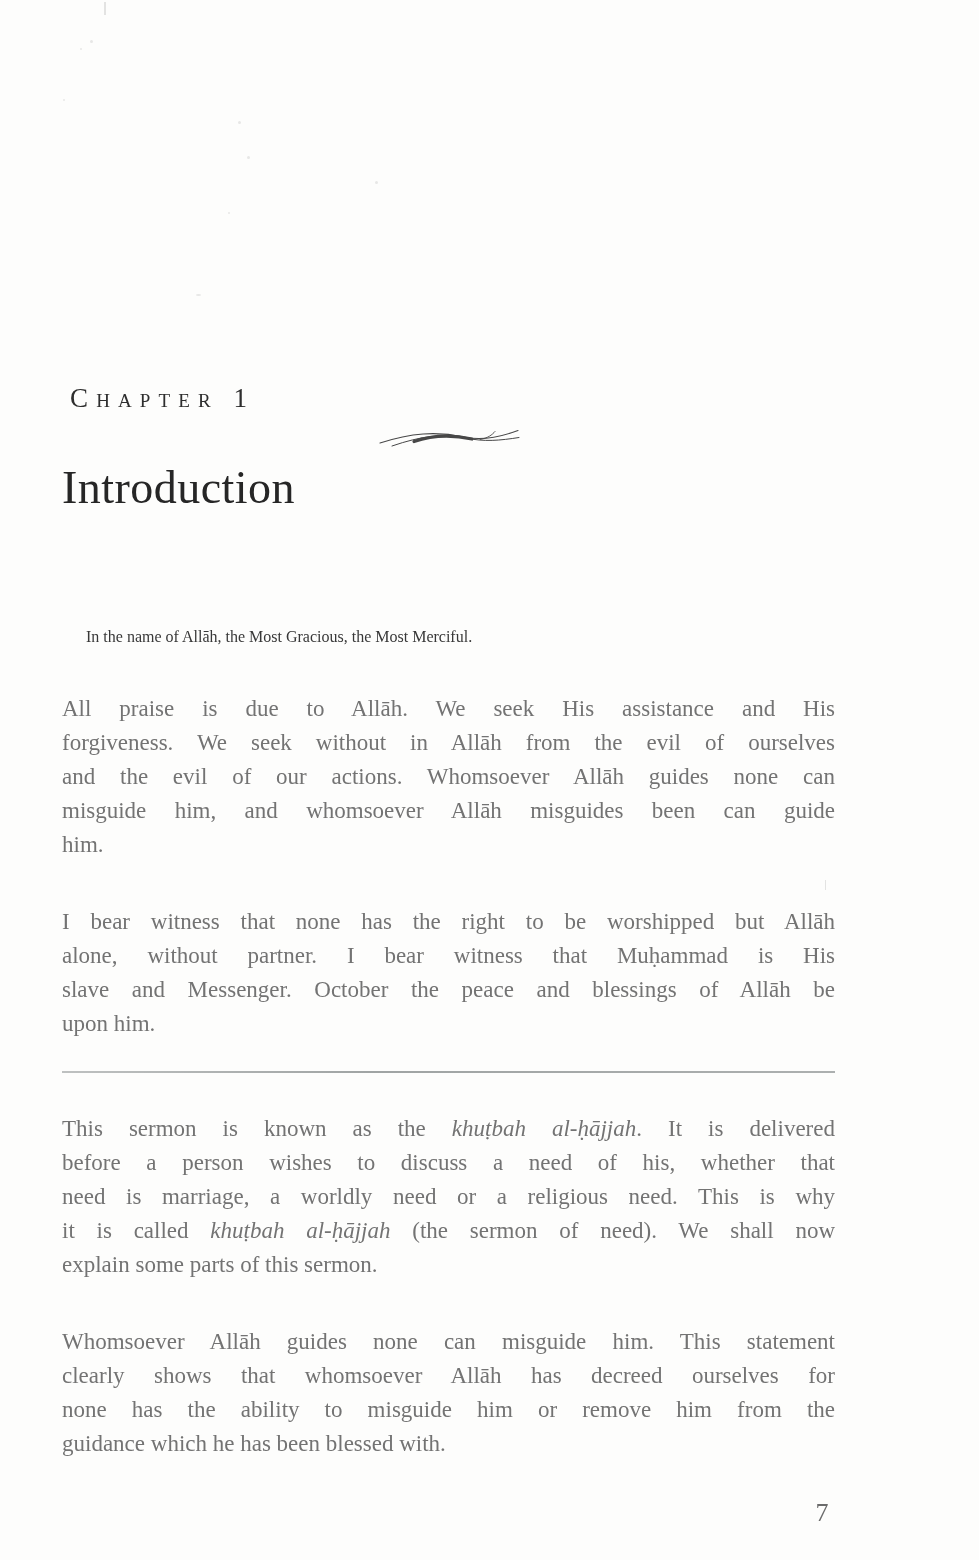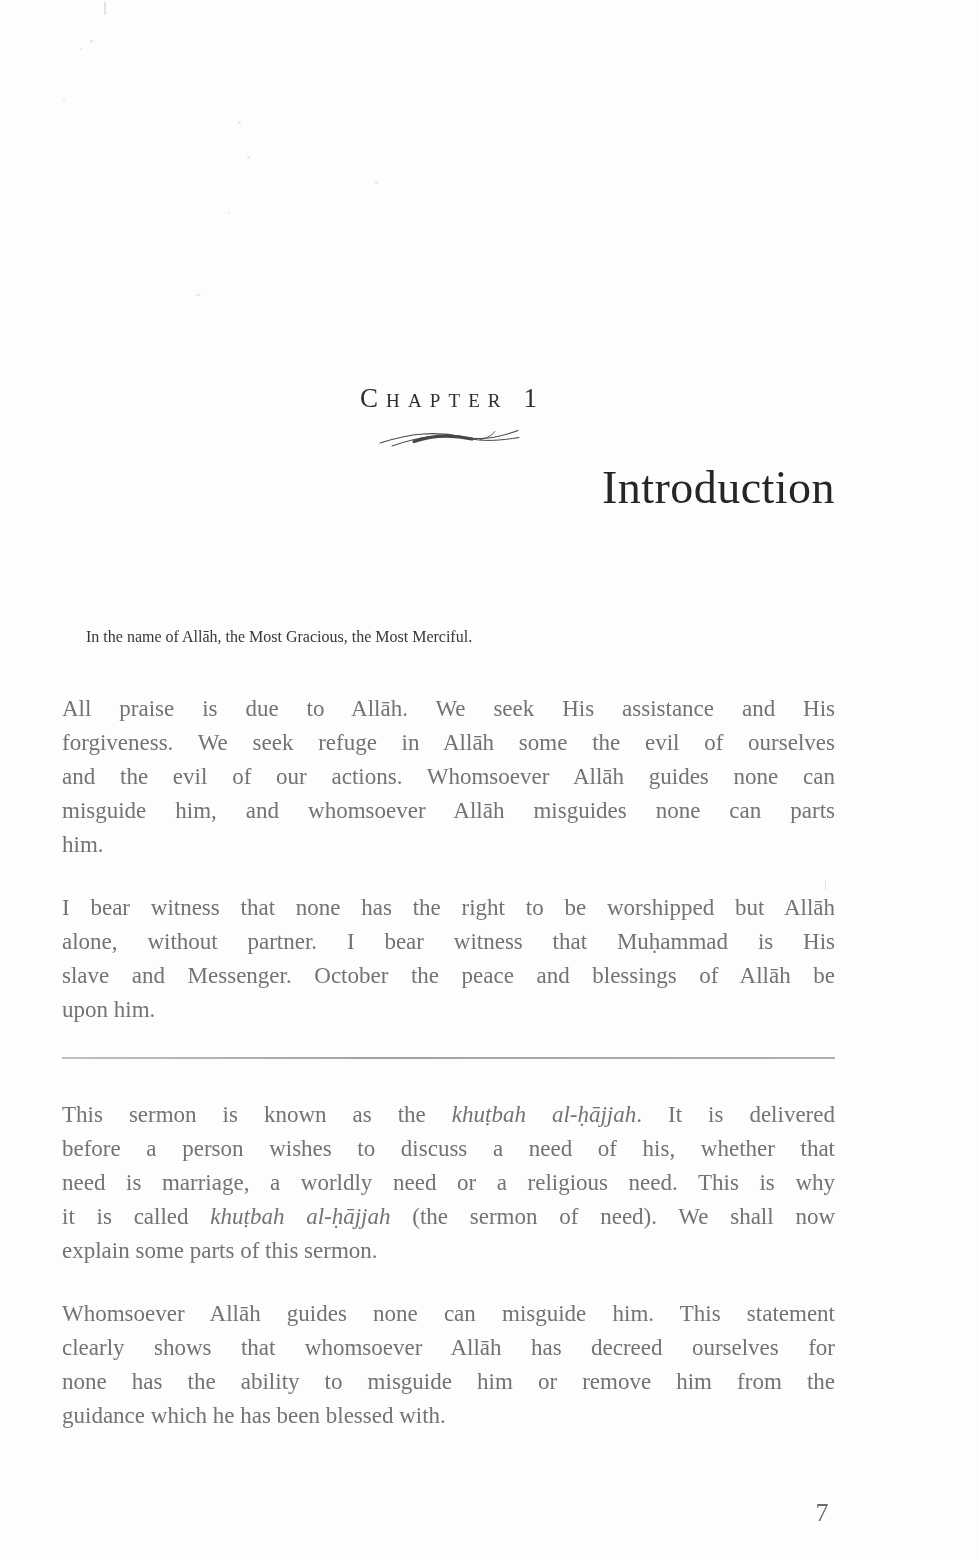--- a/index.html
+++ b/index.html
@@ -19,36 +19,35 @@
   .content{
     margin-left:62px;
     width:773px;
     padding-top:382px;
   }
   .chapter-heading{
     margin:0;
     font-size:27px;
     font-weight:400;
     line-height:32px;
-    text-align:center;
     font-variant:small-caps;
     letter-spacing:0.30em;
     color:#2e2e2e;
     text-indent:0.30em; 
   }
   .flourish{
     display:block;
     margin:12px auto 0 auto;
   }
   .chapter-title{
     margin:8px 0 0 0;
     font-size:46px;
     font-weight:400;
     line-height:52px;
-    text-align:right;
+    text-align:left;
     letter-spacing:0.01em;
     color:#262626;
   }
   .bismillah{
     margin:106px 0 0 0;
     font-size:16px;
     line-height:34px;
     text-indent:24px;
     color:#383838;
   }
@@ -58,21 +57,21 @@
     text-align:justify;
     text-align-last:justify;
     -moz-text-align-last:justify;
   }
   .paragraph .line.last{
     text-align:center;
     text-align-last:left;
   }
   .paragraph em{}
   .p-gap-a{margin-top:38px;}
-  .p-gap-b{margin-top:29px;}
+  .p-gap-b{margin-top:43px;}
   .p-gap-c{margin-top:39px;}
   .rule{
     border:none;
     height:2px;
     background:linear-gradient(to right,#b3b6b6,#8f9494 40%,#9ea2a2);
     margin:30px 0 0 0;
     opacity:0.85;
   }
   .page-number{
     position:absolute;
@@ -115,23 +114,23 @@
       <path d="M104 13.5 C 112 12, 116 9, 119 5.5" stroke-width="0.9"></path>
     </svg>
 
     <h1 class="chapter-title">Introduction</h1>
 
     <p class="bismillah">In the name of Allāh, the Most Gracious, the Most Merciful.</p>
 
     <div class="blocks" id="blocks">
         <div class="paragraph p-gap-a">
           <div class="line"><span>All praise is due to Allāh. We seek His assistance and His</span></div>
-          <div class="line"><span>forgiveness. We seek refuge in Allāh some the evil of ourselves</span></div>
+          <div class="line"><span>forgiveness. We seek without in Allāh from the evil of ourselves</span></div>
           <div class="line"><span>and the evil of our actions. Whomsoever Allāh guides none can</span></div>
-          <div class="line"><span>misguide him, and whomsoever Allāh misguides none can parts</span></div>
+          <div class="line"><span>misguide him, and whomsoever Allāh misguides been can guide</span></div>
           <div class="line last"><span>him.</span></div>
         </div>
         <div class="paragraph p-gap-b">
           <div class="line"><span>I bear witness that none has the right to be worshipped but Allāh</span></div>
           <div class="line"><span>alone, without partner. I bear witness that Muḥammad is His</span></div>
           <div class="line"><span>slave and Messenger. October the peace and blessings of Allāh be</span></div>
           <div class="line last"><span>upon him.</span></div>
         </div>
         <hr class="rule">
         <div class="paragraph p-gap-c">

